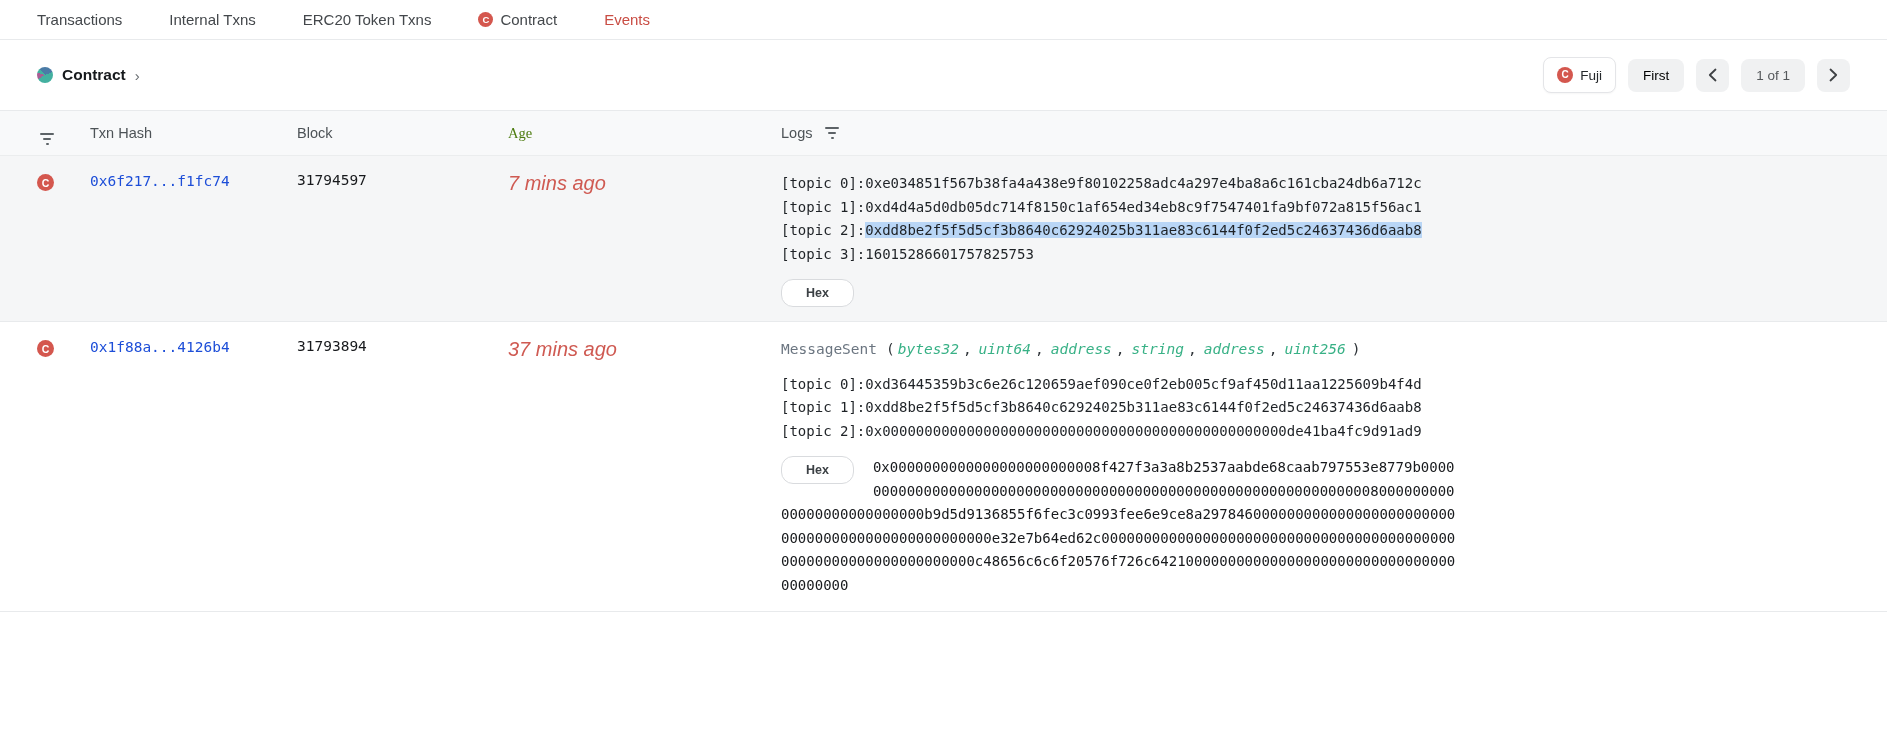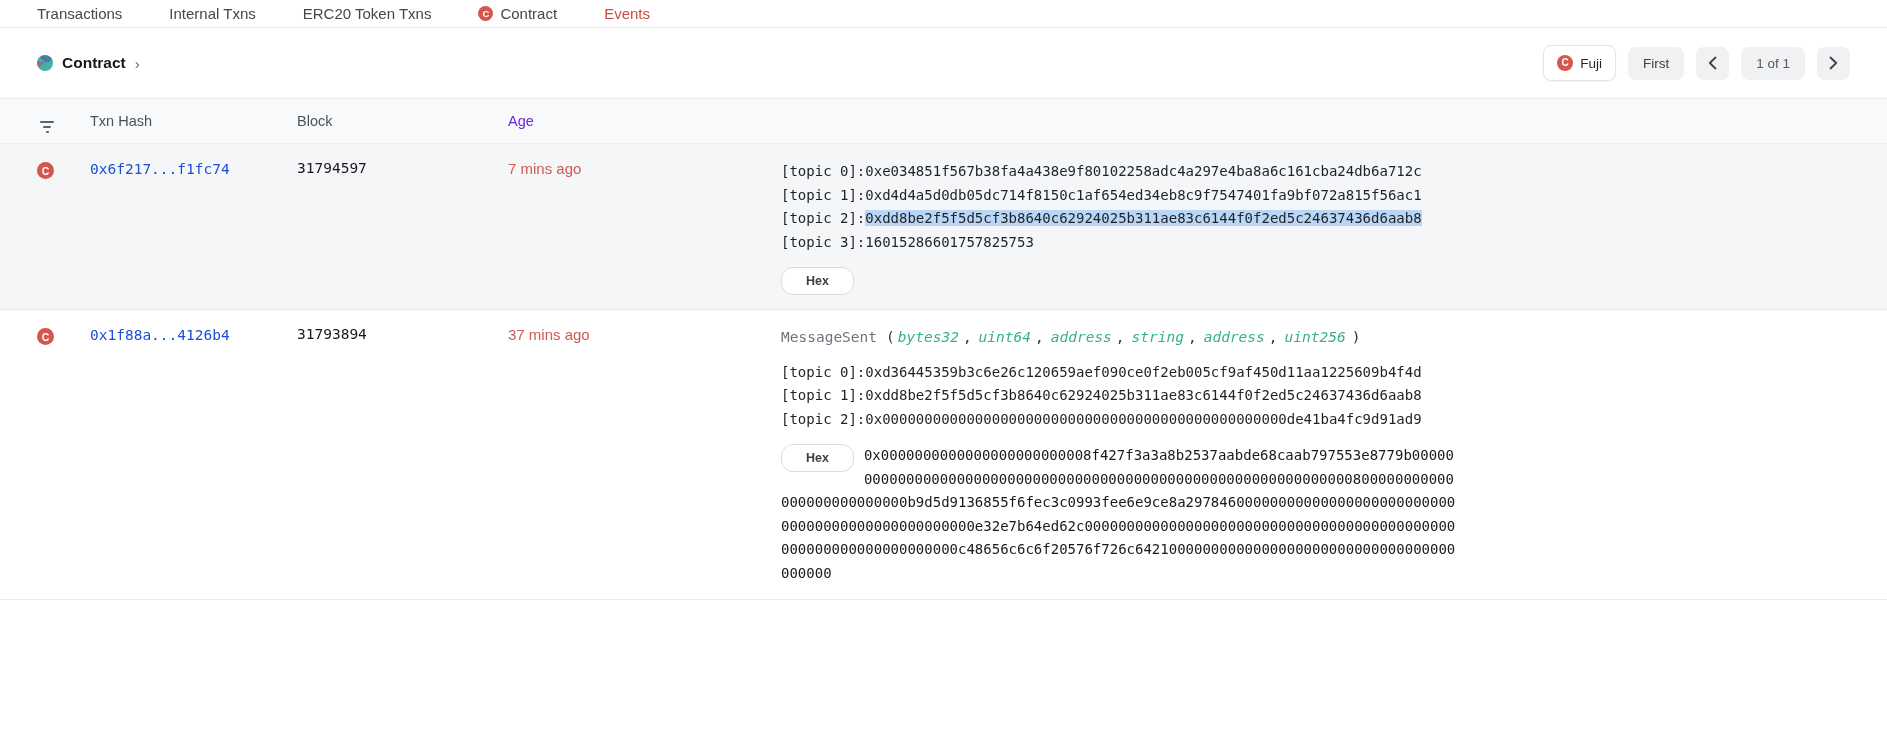--- a/index.html
+++ b/index.html
@@ -1,20 +1,20 @@
 <!DOCTYPE html>
 <html><head>
 <meta charset="utf-8">
 <style>
   * { margin:0; padding:0; box-sizing:border-box; }
   html,body { width:1887px; height:732px; background:#fff; overflow:hidden;
               font-family:"Liberation Sans", sans-serif; color:#17191c; }
 
   
-  .nav { height:28px; padding:0 37px; display:flex; align-items:center; gap:47px;
+  .nav { height:40px; padding:0 37px; display:flex; align-items:center; gap:47px;
          border-bottom:1px solid #e8eaec; background:#fff; }
   .tab { font-size:15px; color:#43474b; display:flex; align-items:center; gap:7px; cursor:pointer; white-space:nowrap; }
   .tab.active { color:#c94d44; }
 
   .cbadge { display:inline-flex; width:16px; height:16px; border-radius:50%;
             background:#d4574e; color:#fff; font-size:10px; font-weight:bold;
             align-items:center; justify-content:center; line-height:1; }
   .cbadge.small { width:15px; height:15px; font-size:9.5px; }
 
   
@@ -27,67 +27,67 @@
   .crumb-sep { font-size:15px; color:#6a6e72; }
   .crumb-addr { font-family:"DejaVu Sans Mono", monospace; font-size:14.5px; color:#1d2125; }
 
   .hdr-right { display:flex; align-items:center; gap:12px; }
   .net-badge { display:flex; align-items:center; gap:7px; background:#fff; border:1px solid #e4e5e8;
                border-radius:8px; padding:0 13px; height:36px; font-size:13.5px; color:#25282b;
                box-shadow:0 1px 2px rgba(0,0,0,.04); cursor:pointer; }
   .pgbtn { display:flex; align-items:center; justify-content:center; background:#f0f1f2;
            border:none; border-radius:8px; height:33px; padding:0 15px; font-size:13.5px;
            font-family:"Liberation Sans", sans-serif; cursor:pointer; }
-  .pgbtn.first { color:#404040; }
+  .pgbtn.first { color:#000000; }
   .pgbtn.page  { color:#55585b; }
   .pgbtn.arrow { padding:0 12px; }
 
   
   .grid { display:grid; grid-template-columns:58px 207px 211px 273px 1fr; align-items:start; }
   .thead { height:45px; align-items:center; background:#f8f9fa; padding:0 37px 0 32px;
            font-size:14.5px; color:#4d5357; border-bottom:1px solid #ebedee; }
-  .th-age { color:#6d28d9; }
+  .th-age { color:#4d7c0f;font-family:Liberation Serif, serif; }
   .th-logs { display:flex; align-items:center; gap:13px; }
 
   .filter-icon { display:inline-flex; flex-direction:column; gap:3px; align-items:center;
                  margin-left:8px; cursor:pointer; }
   .filter-icon i { display:block; height:2px; background:#5d6periodic; background:#5d6367; border-radius:1px; }
   .filter-icon i:nth-child(1){ width:14px; }
   .filter-icon i:nth-child(2){ width:8px; }
   .filter-icon i:nth-child(3){ width:3px; }
   .th-logs .filter-icon { margin-left:0; }
 
   .row { padding:16px 37px 14px 32px; }
   .row1 { background:#f5f6f7; border-bottom:1px solid #e8eaec; }
   .row2 { background:#fff; border-bottom:1px solid #e8eaec; }
 
   .cell-icon { padding-left:5px; padding-top:2px; }
   .txicon { width:17px; height:17px; border-radius:50%; background:#d4574e; color:#fff;
             font-size:10.5px; font-weight:bold; display:flex; align-items:center; justify-content:center; }
   .hash { font-family:"DejaVu Sans Mono", monospace; font-size:14.5px; color:#1d4ed8; cursor:pointer; }
   .blockno { font-family:"DejaVu Sans Mono", monospace; font-size:14.5px; color:#17191c; }
-  .age { font-size:15px; color:#cf5a52; }
+  .age { font-size:20px; color:#cf5a52;font-style:italic; }
 
   .logs { max-width:678px; font-family:"DejaVu Sans Mono", monospace; font-size:14px;
           line-height:23.5px; color:#1e2226; }
   .topic-line { white-space:nowrap; }
   .tval.selected { background:#b9d6f6; }
 
   .event-sig { font-family:"DejaVu Sans Mono", monospace; font-size:14.5px; margin-bottom:11px; }
   .ev-name  { color:#6b7580; }
   .ev-punct { color:#2e3338; }
   .ev-open  { margin-left:9px; margin-right:3px; }
   .ev-type  { color:#38b186;font-style:italic; }
   .ev-comma { margin:0 7px 0 4px; }
   .ev-close { margin-left:6px; }
 
   .hex-row { margin-top:13px; overflow:hidden; }
   .hex-btn { float:left; background:#fff; border:1px solid #d9dbde; border-radius:12px;
              padding:6px 24px; font-size:12.5px; font-weight:700; color:#3c4145;
-             font-family:"Liberation Sans", sans-serif; margin-right:10px; cursor:pointer; }
+             font-family:"Liberation Sans", sans-serif; margin-right:19px; cursor:pointer; }
   .hex-data { font-family:"DejaVu Sans Mono", monospace; font-size:14px; line-height:23.5px;
               color:#17191c; word-break:break-all; }
 </style>
 </head>
 <body>
 
 <div class="nav">
   <div class="tab">
     <span>Transactions</span>
   </div>
@@ -136,20 +136,28 @@
   <div>
     <span class="filter-icon">
         <i></i>
         <i></i>
         <i></i>
       </span>
   </div>
   <div>Txn Hash</div>
   <div>Block</div>
   <div class="th-age">Age</div>
+  <div class="th-logs">
+    <span>Logs</span>
+    <span class="filter-icon">
+        <i></i>
+        <i></i>
+        <i></i>
+      </span>
+  </div>
 </div>
 
 <div class="grid row row1">
   <div class="cell-icon">
     <span class="txicon">C</span>
   </div>
   <div>
     <span class="hash">0x6f217...f1fc74</span>
   </div>
   <div class="blockno">31794597</div>

